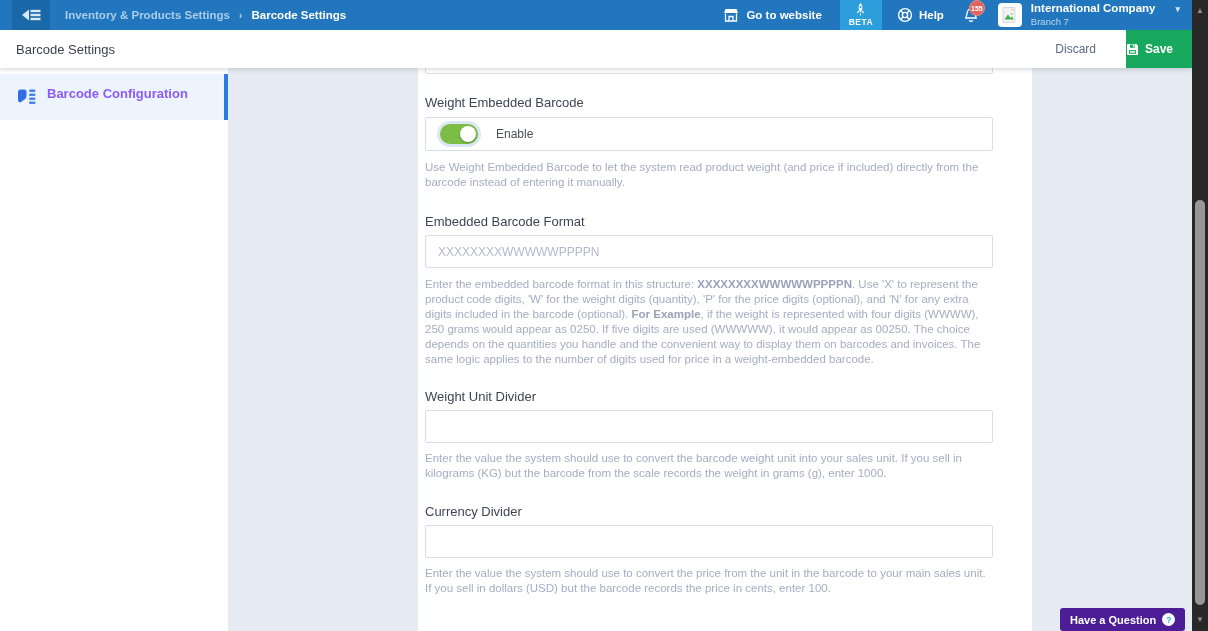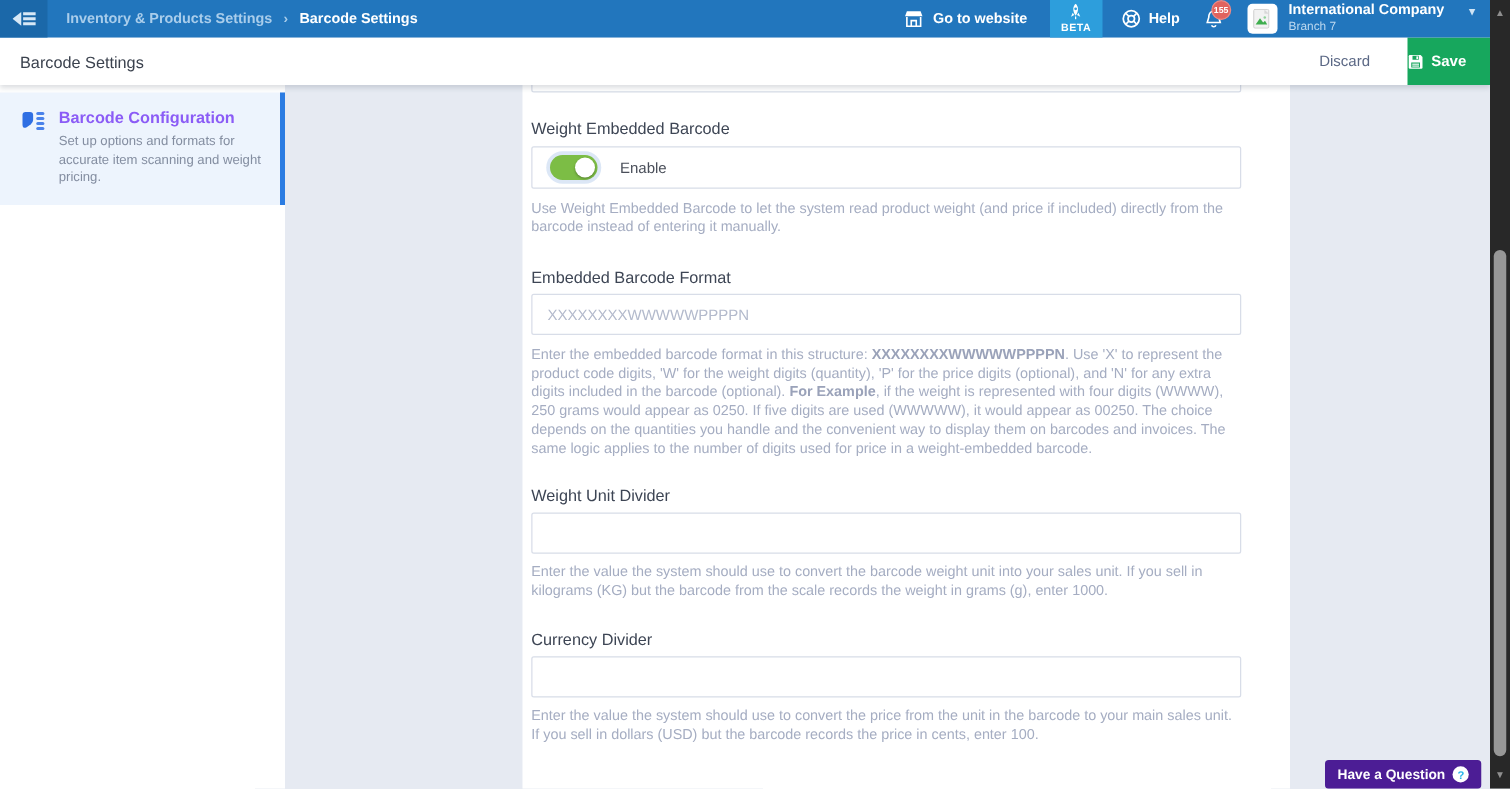--- a/index.html
+++ b/index.html
@@ -1,20 +1,20 @@
 <!DOCTYPE html>
 <html><head>
 <meta charset="utf-8">
 <style>
   * { margin:0; padding:0; box-sizing:border-box; }
   html,body { width:1208px; height:631px; overflow:hidden; }
   body { font-family:"Liberation Sans", sans-serif; background:#e6eaf2; position:relative; }
 
   
-  .topbar { position:absolute; left:0; top:0; width:1192px; height:30px; background:#2276bd; display:flex; align-items:center; color:#fff; z-index:6; }
+  .topbar { position:absolute; left:0; top:0; width:1192px; height:30px; background:#2276bd; display:flex; align-items:center; color:#fff; z-index:6;padding-left:12px; }
   .back-btn { width:38px; height:30px; background:#1b68a9; display:flex; align-items:center; justify-content:center; cursor:pointer; flex:none; }
   .breadcrumb { display:flex; align-items:center; gap:9px; margin-left:15px; font-size:11.5px; }
   .bc-parent { color:#a9cdeb; font-weight:700; cursor:pointer; }
   .bc-sep { color:#a9cdeb; font-size:11px; font-weight:700; }
   .bc-current { color:#ffffff; font-weight:700; }
   .topbar-right { margin-left:auto; display:flex; align-items:center; height:100%; }
   .gtw { display:flex; align-items:center; gap:7px; font-size:11.5px; font-weight:700; margin-right:18px; cursor:pointer; }
   .beta { height:100%; background:#2d9edc; display:flex; flex-direction:column; align-items:center; justify-content:center; gap:1px; padding:0 9px; font-size:8.5px; font-weight:700; letter-spacing:.4px; cursor:pointer; }
   .help { display:flex; align-items:center; gap:6px; margin:0 18px 0 15px; font-size:11.5px; font-weight:700; cursor:pointer; }
   .bell-wrap { position:relative; margin-right:18px; cursor:pointer; width:18px; height:18px; }
@@ -179,21 +179,20 @@
         <svg width="21" height="18" viewBox="0 0 21 18">
           <path d="M2 4 Q2 1.5 4.5 1.5 L8 1.5 Q10.5 1.5 10.5 4 L10.5 8 Q10.5 10 8.5 11.5 L5 14 Q2 15 2 11.5 Z" fill="#2f6fe3"></path>
           <rect x="13" y="1.5" width="6.5" height="2.4" rx="1.2" fill="#4a82ea"></rect>
           <rect x="13" y="5.5" width="6.5" height="2.4" rx="1.2" fill="#4a82ea"></rect>
           <rect x="13" y="9.5" width="6.5" height="2.4" rx="1.2" fill="#4a82ea"></rect>
           <rect x="13" y="13.5" width="6.5" height="2.4" rx="1.2" fill="#4a82ea"></rect>
         </svg>
       </span>
       <span>
         <div class="side-title">Barcode Configuration</div>
-        <div class="side-desc">Set up options and formats for accurate item scanning and weight pricing.</div>
       </span>
     </div>
   </aside>
 
   <section class="card">
     <div class="card-inner">
 
       <div class="partial-input"></div>
 
 

